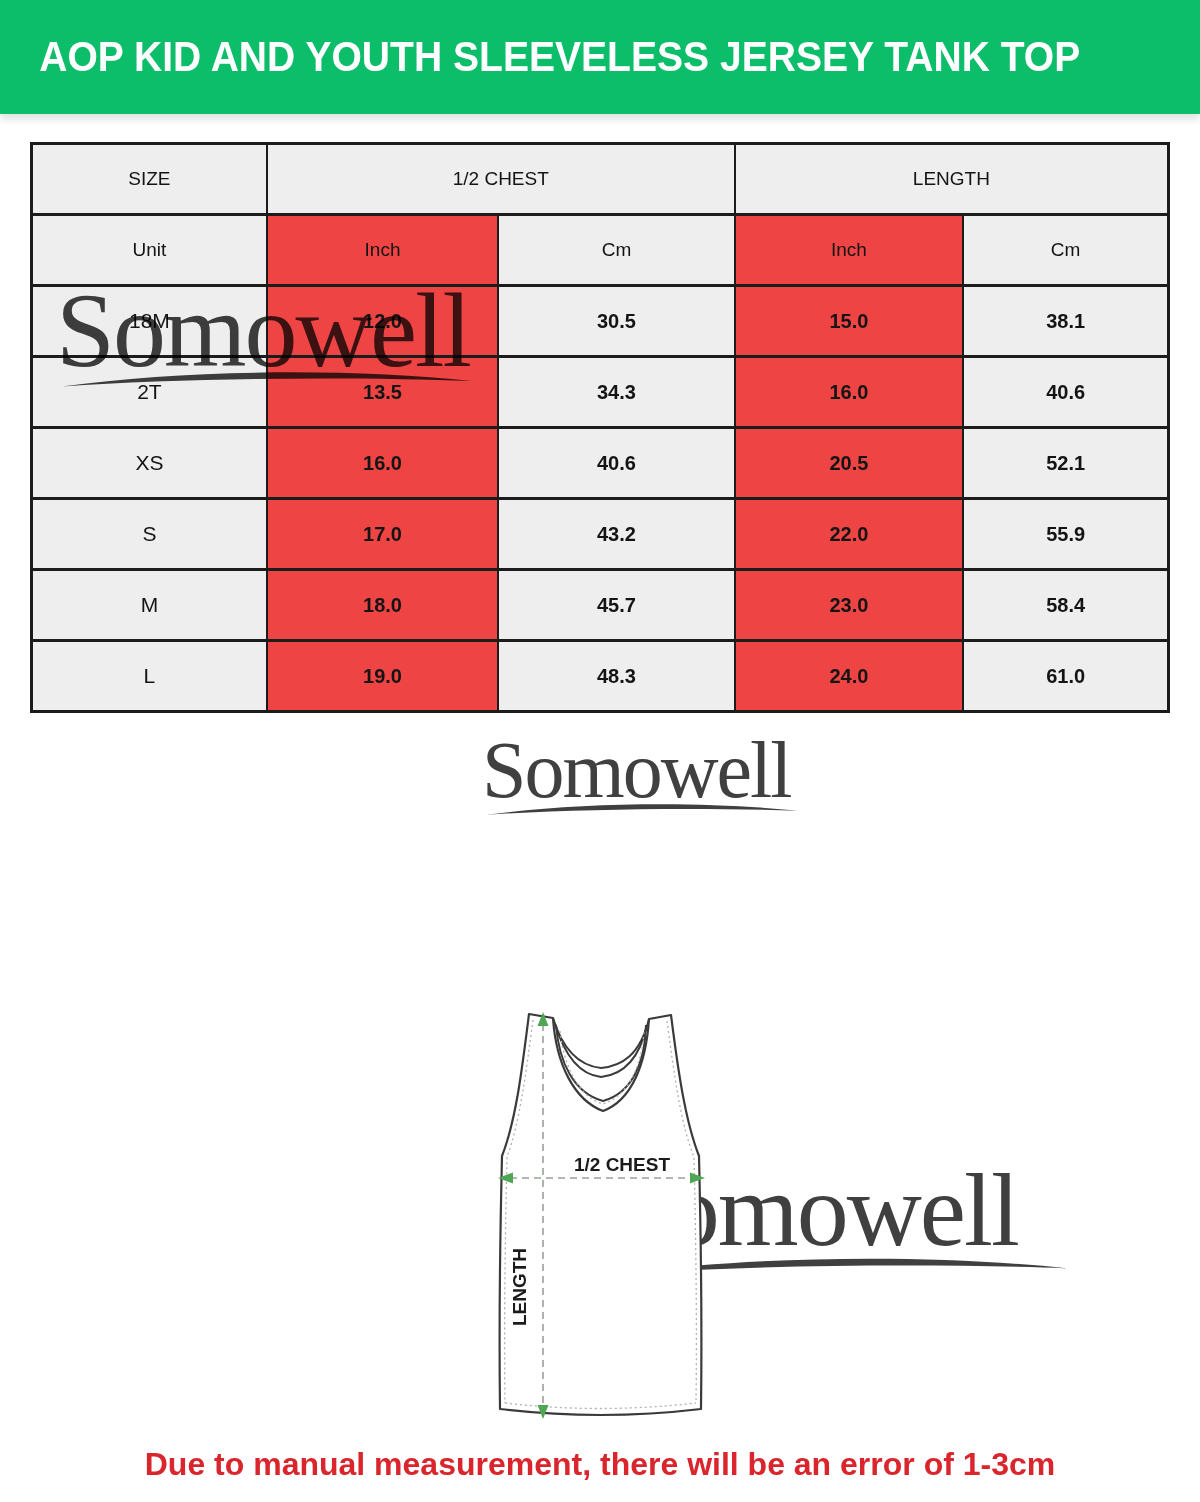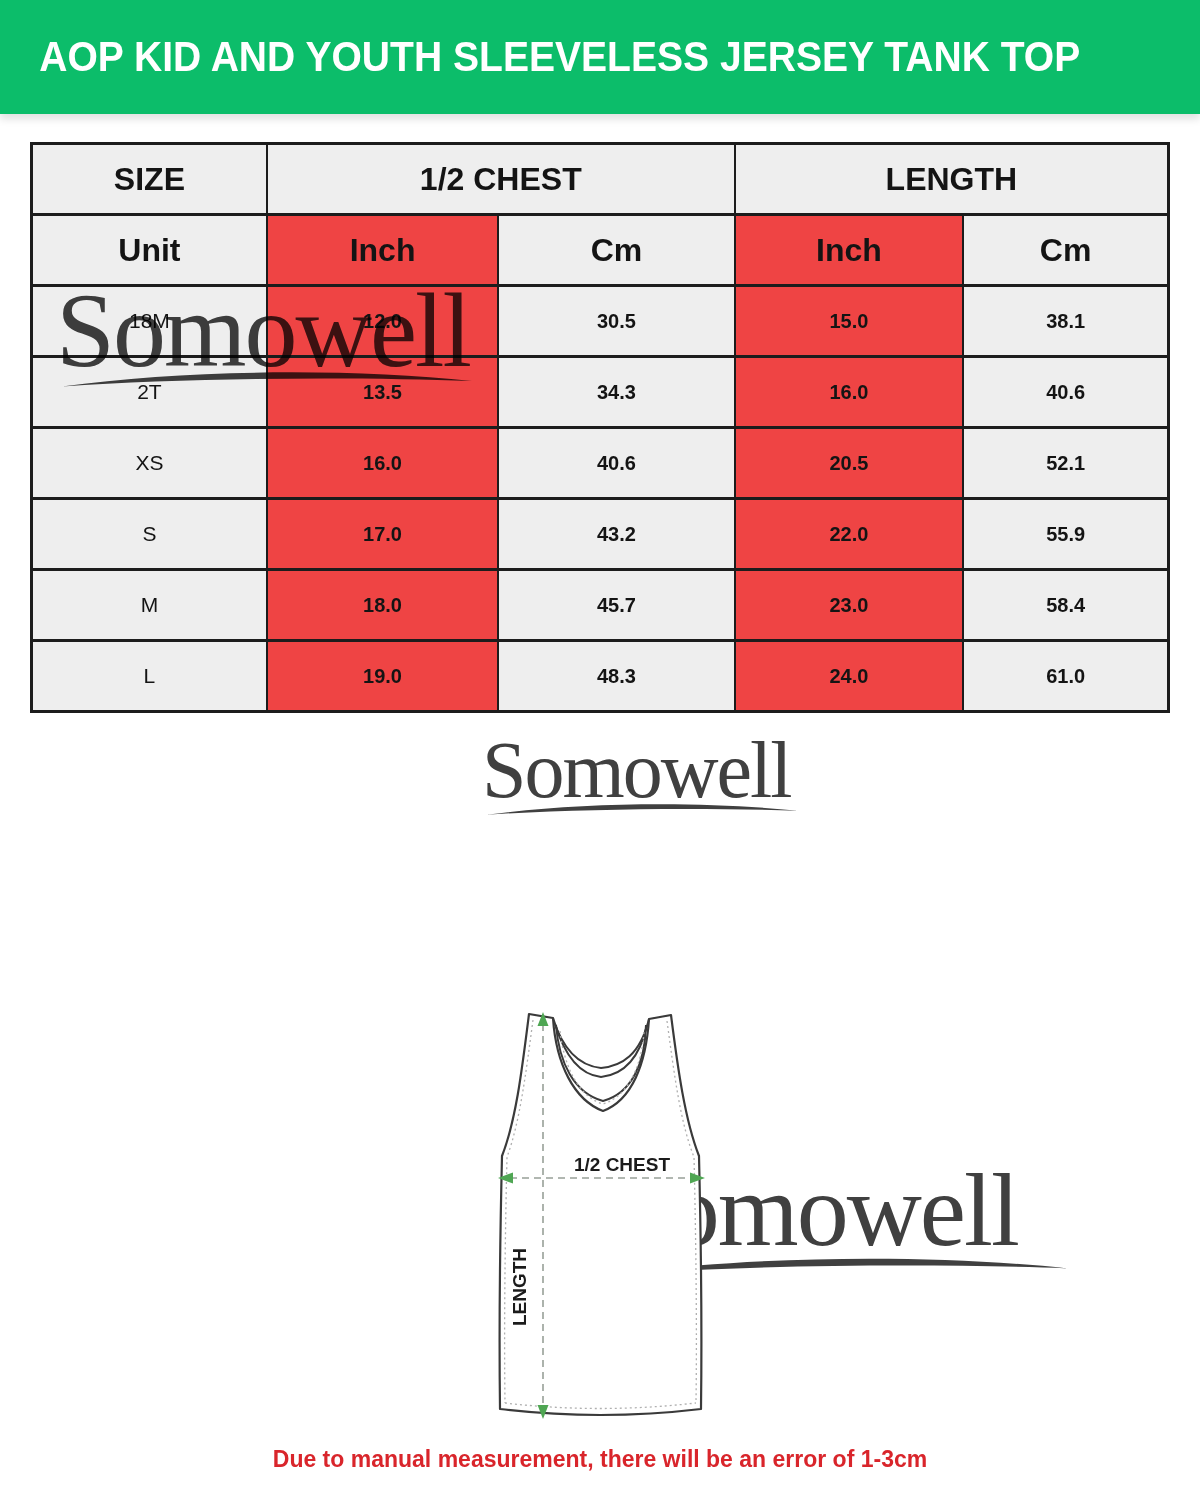--- a/index.html
+++ b/index.html
@@ -20,21 +20,21 @@
   
   .size-table{
     position:absolute;left:30px;top:142px;width:1140px;
     border-collapse:collapse;table-layout:fixed;text-align:center;color:#141414;
     border:3px solid #1c1c1c;
   }
   .size-table th,.size-table td{
     border:2px solid #1c1c1c;border-top-width:3px;border-bottom-width:3px;
     height:68px;padding:0;vertical-align:middle;
   }
-  .size-table th{font-size:32px;font-weight:bold}
+  .size-table th{font-size:19px;font-weight:normal}
   .size-table td{font-size:20px;font-weight:bold}
   .size-table td.size-cell{font-weight:normal;font-size:21px}
   .c-gray{background:#eeeeee}
   .c-white{background:#ef4444}
   
   .watermark{
     position:absolute;mix-blend-mode:multiply;color:#404040;
     font-family:"Liberation Serif",serif;line-height:1;letter-spacing:-2px;
     pointer-events:none;white-space:nowrap;
   }
@@ -45,21 +45,21 @@
   .wm2{left:482px;top:730px;font-size:80px}
   .wm2 .wm-swoosh{width:312px;height:15px;margin-top:-9px;margin-left:4px}
   .wm3{left:612px;top:1158px;font-size:104px}
   .wm3 .wm-swoosh{width:452px;height:22px;margin-top:-8px;margin-left:4px}
   
   .diagram{position:absolute;left:460px;top:1000px;width:300px;height:440px}
   .measure-label{font-family:"Liberation Sans",sans-serif;font-weight:bold;font-size:19px;fill:#1b1b1b}
   
   .footer-note{
     position:absolute;left:0;top:1446px;width:1200px;text-align:center;
-    font-size:23px;font-weight:bold;color:#d9252b;
+    font-size:32px;font-weight:bold;color:#d9252b;
   }
 </style>
 </head>
 <body>
 
 <div class="banner">
   <span class="banner-title">AOP KID AND YOUTH SLEEVELESS JERSEY TANK TOP</span>
 </div>
 
 <table class="size-table">

